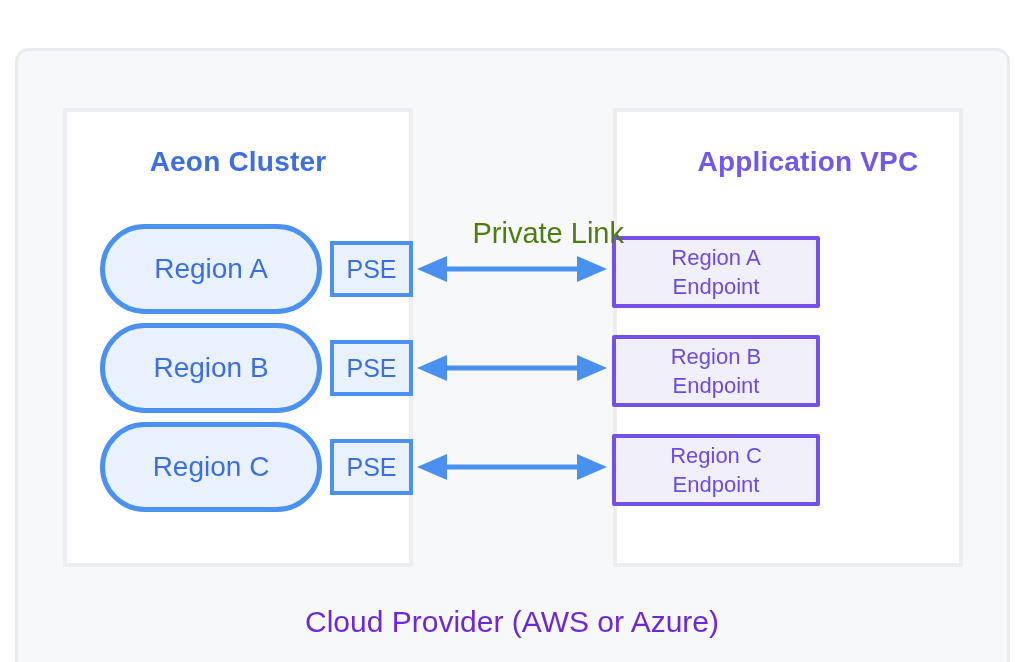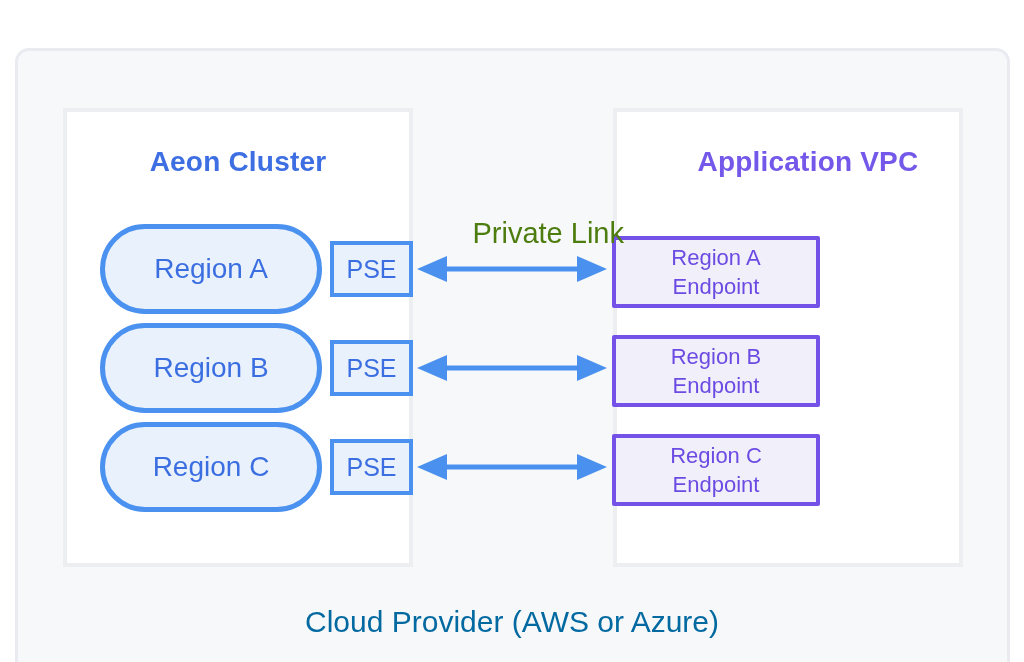--- a/index.html
+++ b/index.html
@@ -123,21 +123,21 @@
     font-weight: 400;
   }
 
   .footer-label {
     position: absolute;
     left: 0; top: 569px;
     width: 1024px;
     text-align: center;
     font-size: 30px;
     line-height: 34px;
-    color: #0369a1;
+    color: #6d28d9;
     font-weight: 400;
   }
 </style>
 </head>
 <body>
 
 <div class="stage">
 
   <div class="outer-box"></div>
 

